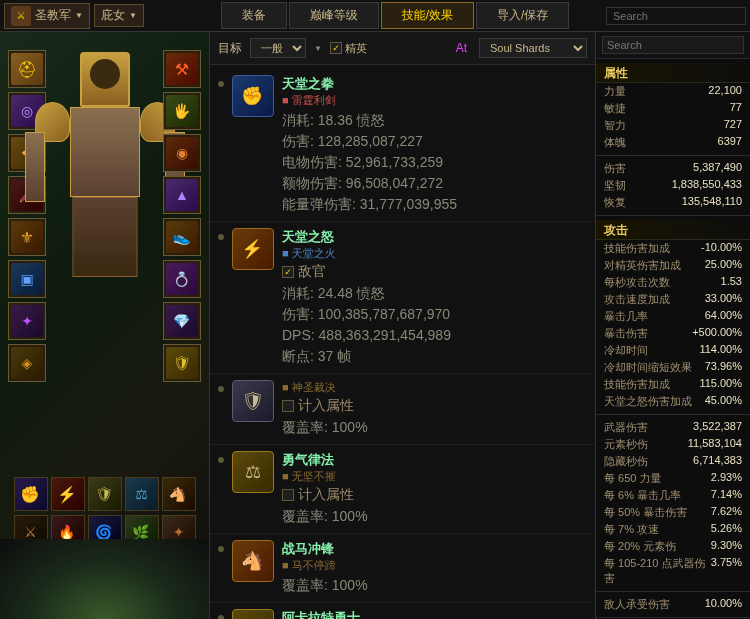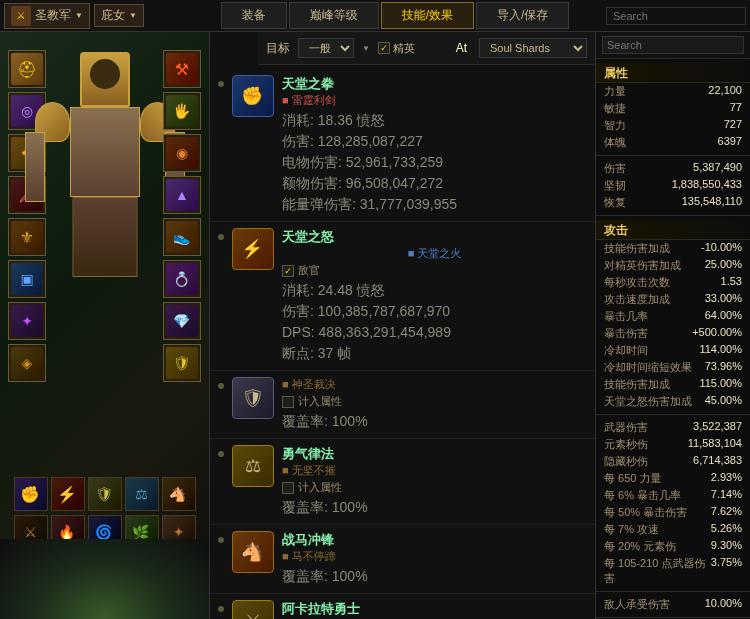--- a/index.html
+++ b/index.html
@@ -278,21 +278,20 @@
       flex-direction: column;
       overflow: hidden;
     }
     .mid-top-bar {
       display: flex;
       align-items: center;
       padding: 6px 8px;
       background: #161616;
       border-bottom: 1px solid #2a2a2a;
       gap: 8px;
-      margin-left: 48px;
     }
     .target-select {
       background: #1e1e1e;
       border: 1px solid #3a3a3a;
       color: #c8b88a;
       padding: 2px 6px;
       font-size: 11px;
       font-family: '微软雅黑', Arial, sans-serif;
       cursor: pointer;
     }
@@ -381,35 +380,35 @@
       color: #86efac;
       font-size: 13px;
       font-weight: bold;
     }
     .skill-sub {
       color: #8a6a30;
       font-size: 11px;
       margin-bottom: 2px;
     }
     .skill-sub.red { color: #c85050; }
-    .skill-sub.blue { color: #5080c8; text-align: center; }
+    .skill-sub.blue { color: #5080c8; }
     .skill-detail {
       color: #888878;
       font-size: 14px;
       line-height: 1.5;
     }
     .skill-checkbox-row {
       display: flex;
       align-items: center;
       gap: 4px;
       margin: 2px 0;
     }
     .skill-checkbox-label {
       color: #9a8a6a;
-      font-size: 11px;
+      font-size: 14px;
     }
 
     
     .right-panel {
       width: 155px;
       background: #0d0d0d;
       border-left: 1px solid #333;
       display: flex;
       flex-direction: column;
       overflow-y: auto;
@@ -589,21 +588,21 @@
       <span class="stat-name" style="color:#c8b88a; font-size:12px;">目标</span>
       <select class="target-select">
         <option>一般</option>
       </select>
       <span style="font-size:8px; color:#888;">▼</span>
       <div class="elite-check">
         <div class="checkbox checked"></div>
         <span>精英</span>
       </div>
       <div style="flex:1"></div>
-      <span style="color:#fef9c3; margin-right:4px;">At</span>
+      <span style="color:#d946ef; margin-right:4px;">At</span>
       <div style="position:relative; display:inline-block;">
         <select class="soul-shards-select">
           <option>Soul Shards</option>
         </select>
       </div>
     </div>
 
     <div class="skills-list" id="skills-container">
 
     <div class="skill-item">

